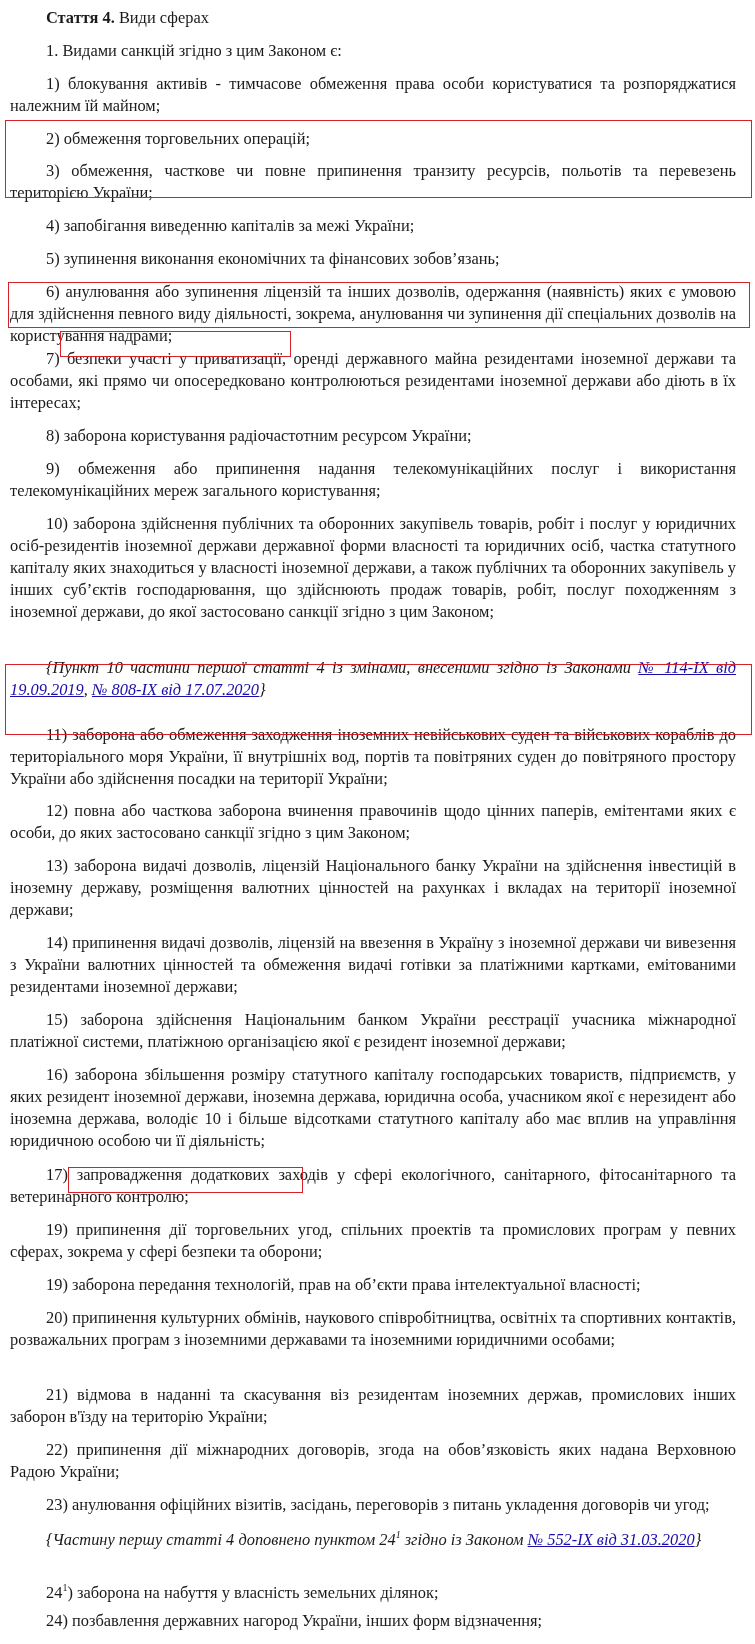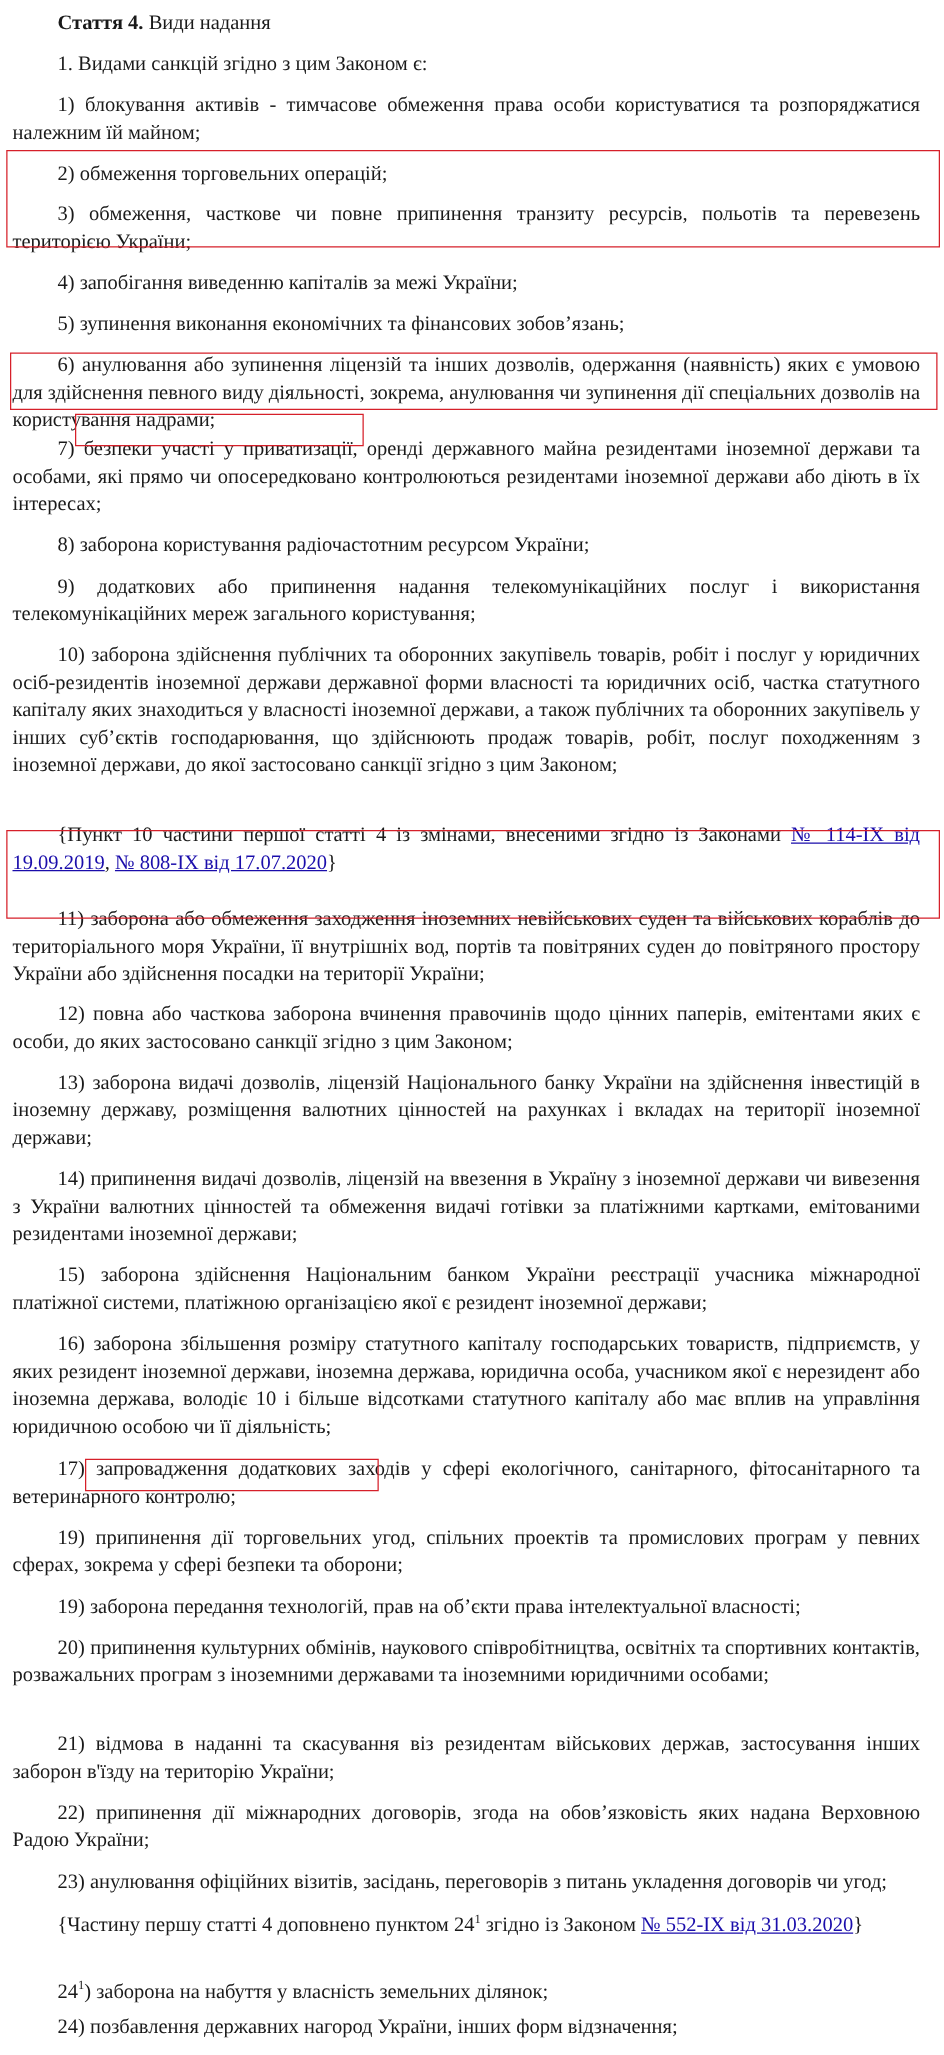--- a/index.html
+++ b/index.html
@@ -20,58 +20,58 @@
   }
   p {
     margin: 0;
     text-align: justify;
     text-indent: 36px;
     line-height: 22px;
   }
   .title { position: absolute; top: 7px; left: 0; right: 0; }
   .title b { font-weight: bold; font-family: Liberation Serif, serif; }
   .block { position: absolute; left: 0; right: 0; }
-  .note p { }
+  .note p { font-style: italic; }
   a.link { color: #1a0dab; text-decoration: underline; }
   sup { font-size: 10px; line-height: 0; position: relative; top: -1px; vertical-align: super; }
   .hl {
     position: absolute;
     border: 1px solid #d6202a;
     pointer-events: none;
   }
 </style>
 </head>
 <body>
 
 <div class="doc">
 
   <p class="title">
     <b>Стаття 4.</b>
-    <span>Види надання</span>
+    <span>Види сферах</span>
   </p>
 
   <p class="block" style="top:40px">1. Видами санкцій згідно з цим Законом є:</p>
 
   <p class="block" style="top:73px"><span>1)</span> <span>блокування активів - тимчасове обмеження права особи користуватися та розпоряджатися належним їй майном;</span></p>
 
   <p class="block" style="top:128px"><span>2)</span> <span>обмеження торговельних операцій;</span></p>
 
   <p class="block" style="top:160px"><span>3)</span> <span>обмеження, часткове чи повне припинення транзиту ресурсів, польотів та перевезень територією України;</span></p>
 
   <p class="block" style="top:215px"><span>4)</span> <span>запобігання виведенню капіталів за межі України;</span></p>
 
   <p class="block" style="top:248px"><span>5)</span> <span>зупинення виконання економічних та фінансових зобов’язань;</span></p>
 
   <p class="block" style="top:281px"><span>6)</span> <span>анулювання або зупинення ліцензій та інших дозволів, одержання (наявність) яких є умовою для здійснення певного виду діяльності, зокрема, анулювання чи зупинення дії спеціальних дозволів на користування надрами;</span></p>
 
   <p class="block" style="top:348px"><span>7)</span> <span>безпеки участі у приватизації,</span><span> оренді державного майна резидентами іноземної держави та особами, які прямо чи опосередковано контролюються резидентами іноземної держави або діють в їх інтересах;</span></p>
 
   <p class="block" style="top:425px"><span>8)</span> <span>заборона користування радіочастотним ресурсом України;</span></p>
 
-  <p class="block" style="top:458px"><span>9)</span> <span>додаткових або припинення надання телекомунікаційних послуг і використання телекомунікаційних мереж загального користування;</span></p>
+  <p class="block" style="top:458px"><span>9)</span> <span>обмеження або припинення надання телекомунікаційних послуг і використання телекомунікаційних мереж загального користування;</span></p>
 
   <p class="block" style="top:513px"><span>10)</span> <span>заборона здійснення публічних та оборонних закупівель товарів, робіт і послуг у юридичних осіб-резидентів іноземної держави державної форми власності та юридичних осіб, частка статутного капіталу яких знаходиться у власності іноземної держави, а також публічних та оборонних закупівель у інших суб’єктів господарювання, що здійснюють продаж товарів, робіт, послуг походженням з іноземної держави, до якої застосовано санкції згідно з цим Законом;</span></p>
 
   <div class="block note" style="top:657px">
     <p><span>{Пункт 10 частини першої статті 4 із змінами, внесеними згідно із Законами </span><a class="link" href="#">№ 114-IX від 19.09.2019</a><span>, </span><a class="link" href="#">№ 808-IX від 17.07.2020</a><span>}</span></p>
   </div>
 
   <p class="block" style="top:724px"><span>11)</span> <span>заборона або обмеження заходження іноземних невійськових суден та військових кораблів до територіального моря України, її внутрішніх вод, портів та повітряних суден до повітряного простору України або здійснення посадки на території України;</span></p>
 
   <p class="block" style="top:800px"><span>12)</span> <span>повна або часткова заборона вчинення правочинів щодо цінних паперів, емітентами яких є особи, до яких застосовано санкції згідно з цим Законом;</span></p>
@@ -85,21 +85,21 @@
   <p class="block" style="top:1064px"><span>16)</span> <span>заборона збільшення розміру статутного капіталу господарських товариств, підприємств, у яких резидент іноземної держави, іноземна держава, юридична особа, учасником якої є нерезидент або іноземна держава, володіє 10 і більше відсотками статутного капіталу або має вплив на управління юридичною особою чи її діяльність;</span></p>
 
   <p class="block" style="top:1164px"><span>17)</span> <span>запровадження додаткових заходів у сфері екологічного, санітарного, фітосанітарного та ветеринарного контролю;</span></p>
 
   <p class="block" style="top:1219px"><span>19)</span> <span>припинення дії торговельних угод, спільних проектів та промислових програм у певних сферах, зокрема у сфері безпеки та оборони;</span></p>
 
   <p class="block" style="top:1274px"><span>19)</span> <span>заборона передання технологій,</span><span> прав на об’єкти права інтелектуальної власності;</span></p>
 
   <p class="block" style="top:1307px"><span>20)</span> <span>припинення культурних обмінів, наукового співробітництва, освітніх та спортивних контактів, розважальних програм з іноземними державами та іноземними юридичними особами;</span></p>
 
-  <p class="block" style="top:1384px"><span>21)</span> <span>відмова в наданні та скасування віз резидентам військових держав, застосування інших заборон в'їзду на територію України;</span></p>
+  <p class="block" style="top:1384px"><span>21)</span> <span>відмова в наданні та скасування віз резидентам іноземних держав, промислових інших заборон в'їзду на територію України;</span></p>
 
   <p class="block" style="top:1439px"><span>22)</span> <span>припинення дії міжнародних договорів, згода на обов’язковість яких надана Верховною Радою України;</span></p>
 
   <p class="block" style="top:1494px"><span>23)</span> <span>анулювання офіційних візитів, засідань, переговорів з питань укладення договорів чи угод;</span></p>
 
   <p class="block" style="top:1610px"><span>24)</span> <span>позбавлення державних нагород України, інших форм відзначення;</span></p>
 
   <p class="block" style="top:1582px"><span>24</span><sup>1</sup><span>)</span> <span>заборона на набуття у власність земельних ділянок;</span></p>
 
   <div class="block note" style="top:1529px">

